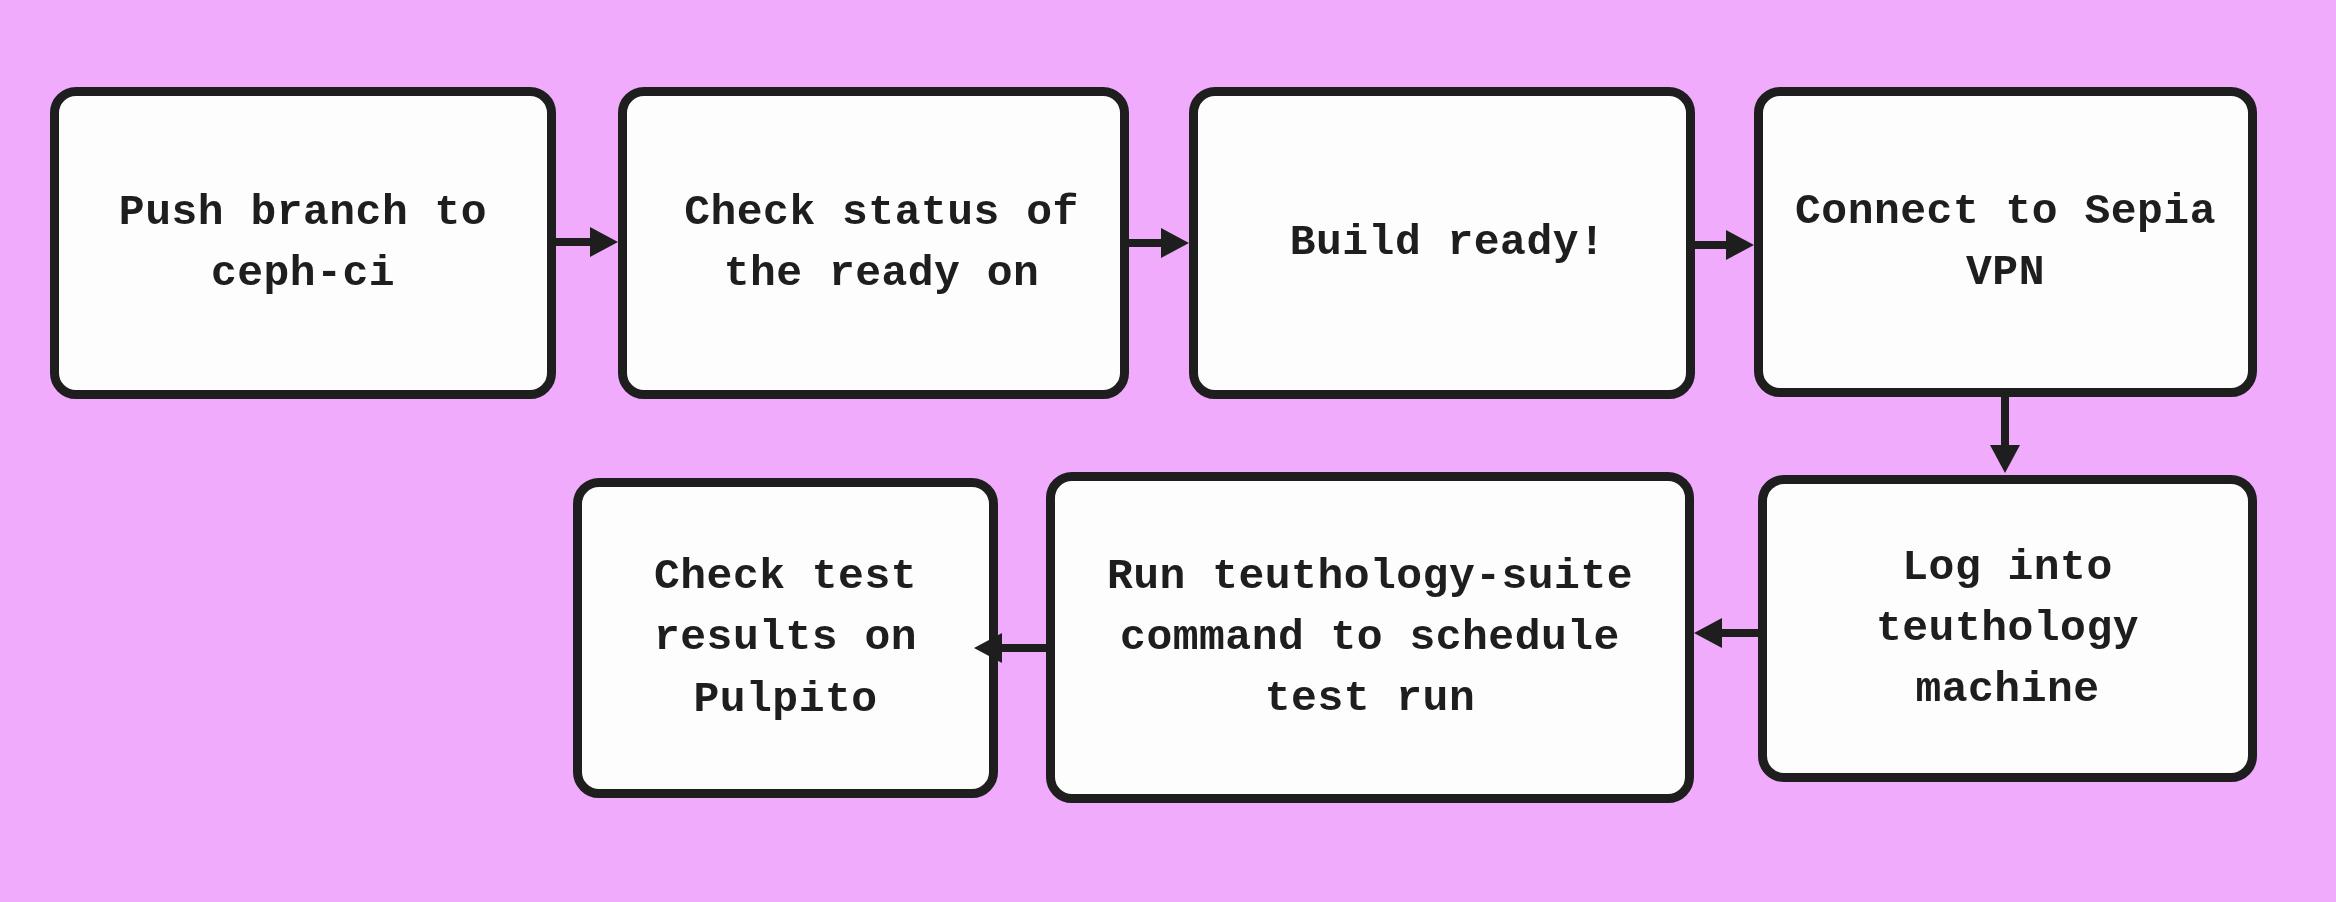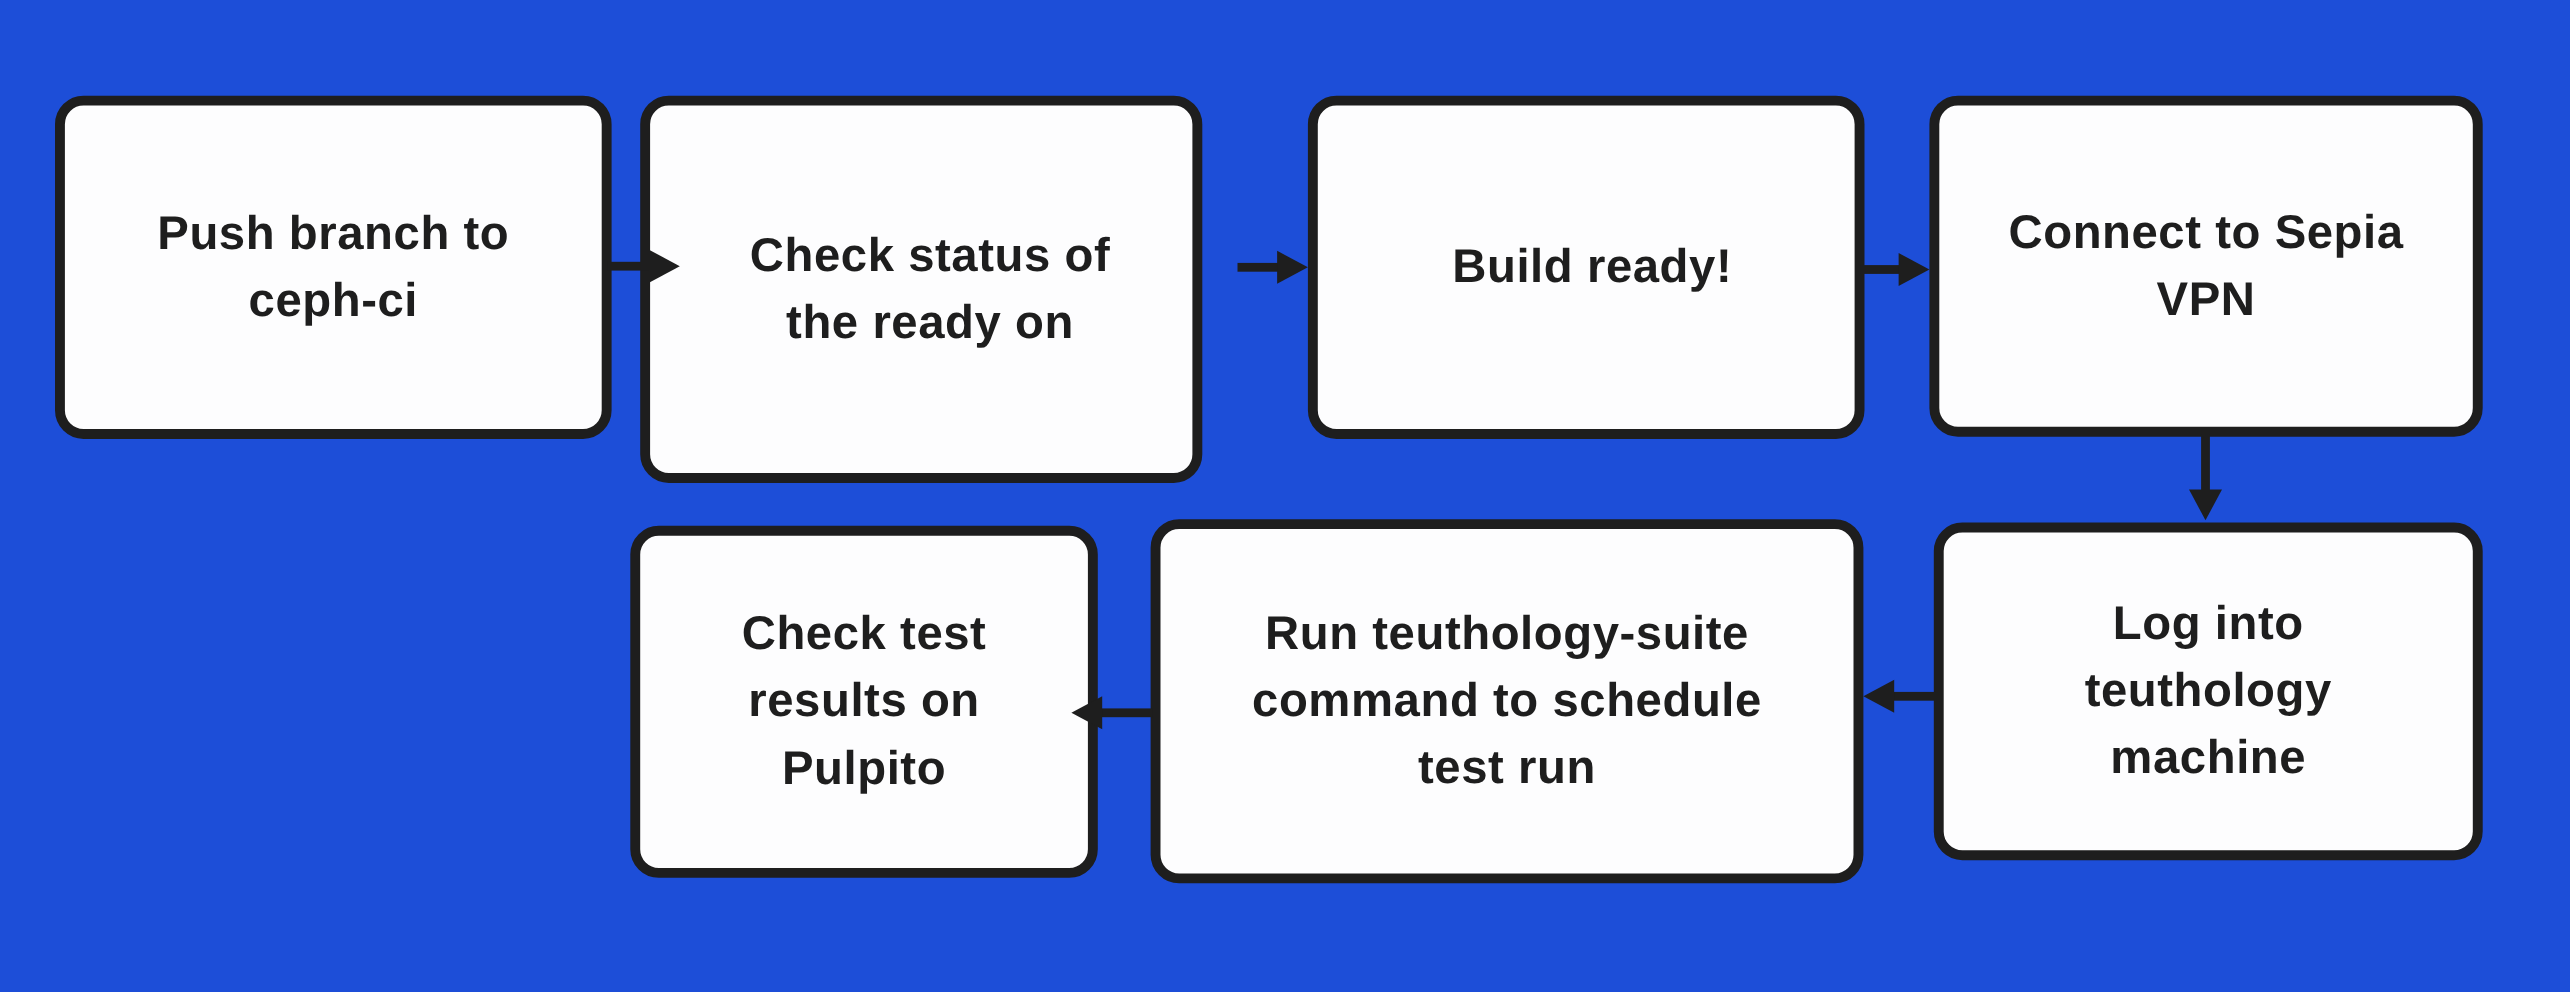--- a/index.html
+++ b/index.html
@@ -4,23 +4,23 @@
 <style>
   html, body {
     margin: 0;
     padding: 0;
     background: #eef0f2;
   }
   .canvas {
     position: relative;
     width: 2336px;
     height: 902px;
-    background: #1d4ed8;
+    background: #f0abfc;
     overflow: hidden;
-    font-family: Liberation Sans, sans-serif;
+    font-family: Liberation Mono, monospace;
   }
   .node {
     position: absolute;
     box-sizing: border-box;
     border: 9px solid #1e1e1e;
     border-radius: 26px;
     background: #fdfdfe;
     display: flex;
     flex-direction: column;
     align-items: center;
@@ -29,21 +29,21 @@
     color: #1e1e1e;
     font-size: 43px;
     font-weight: 600;
     line-height: 1.42;
     letter-spacing: 0.5px;
   }
   .node .line { display: block; white-space: nowrap; }
 
   
   .n1 { left: 50px;   top: 87px;  width: 506px; height: 312px; }
-  .n2 { left: 582px;  top: 87px;  width: 511px; height: 352px; padding-left: 16px; }
+  .n2 { left: 618px;  top: 87px;  width: 511px; height: 312px; padding-left: 16px; }
   .n3 { left: 1189px; top: 87px;  width: 506px; height: 312px; padding-left: 11px; }
   .n4 { left: 1754px; top: 87px;  width: 503px; height: 310px; }
   .n5 { left: 1758px; top: 475px; width: 499px; height: 307px; }
   .n6 { left: 1046px; top: 472px; width: 648px; height: 331px; }
   .n7 { left: 549px;  top: 478px; width: 425px; height: 320px; margin-left: 24px; }
 
   
   .shaft-h { position: absolute; height: 8px; background: #1e1e1e; }
   .shaft-v { position: absolute; width: 8px;  background: #1e1e1e; }
   .head { position: absolute; width: 0; height: 0; }

